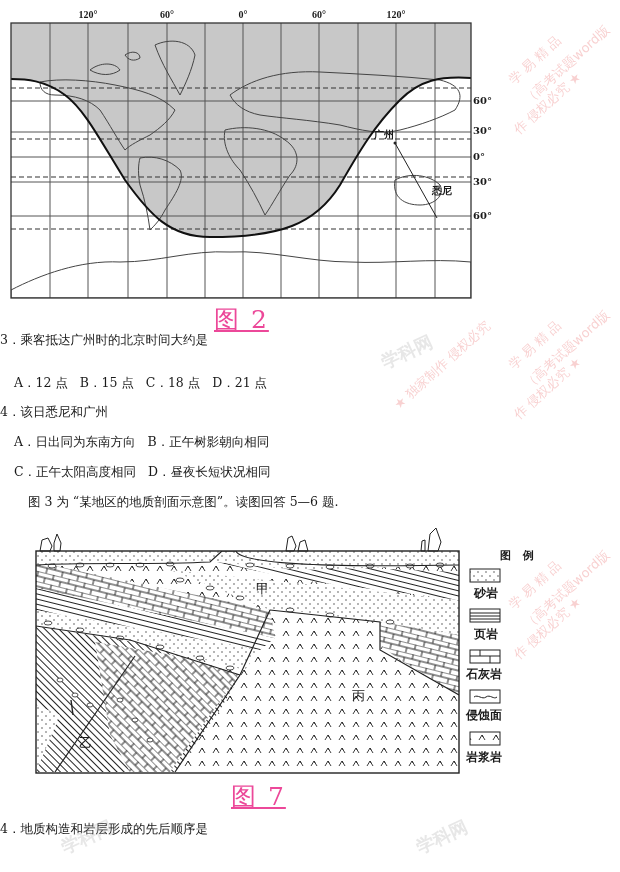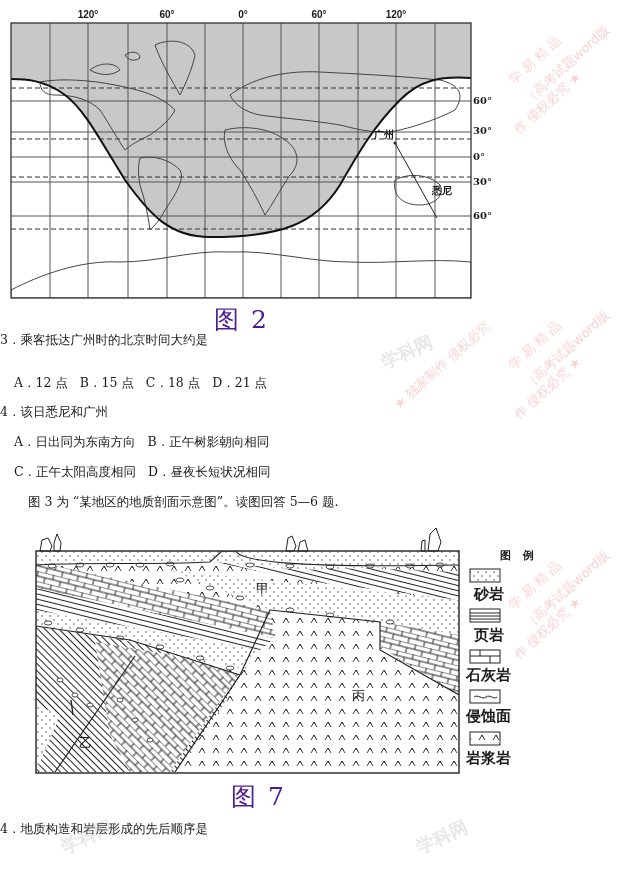--- a/index.html
+++ b/index.html
@@ -2,28 +2,28 @@
 <html><head>
 <meta charset="utf-8">
 <style>
   html, body { margin: 0; padding: 0; }
   body {
     width: 620px; height: 872px; position: relative; overflow: hidden;
     background: #ffffff; color: #1a1a1a;
     font-family: "DejaVu Serif", "Liberation Serif", serif;
   }
   .abs { position: absolute; }
-  .lon-label { position: absolute; top: 9px; font-size: 10px; font-weight: bold; font-family: Liberation Sans, sans-serif; transform: translateX(-50%); }
+  .lon-label { position: absolute; top: 9px; font-size: 10px; font-weight: bold; font-family: Liberation Serif, serif; transform: translateX(-50%); }
   .lat-label { position: absolute; left: 473px; font-size: 10px; font-weight: bold; font-family: "DejaVu Serif", serif; }
-  .fig-caption { position: absolute; font-size: 25px; font-family: "DejaVu Serif", serif; color: #4c1d95; letter-spacing: 2px; }
+  .fig-caption { position: absolute; font-size: 25px; font-family: "DejaVu Serif", serif; color: #ec4899; letter-spacing: 2px; text-decoration: underline; }
   .q-text { position: absolute; font-size: 12.5px; white-space: pre; font-family: "DejaVu Serif", serif; }
   .wm { position: absolute; color: rgba(230, 90, 90, 0.28); font-size: 13px; font-family: "DejaVu Sans", sans-serif; transform: rotate(-42deg); transform-origin: left top; white-space: nowrap; pointer-events: none; }
   .wm-logo { position: absolute; color: rgba(160,160,160,0.25); font-size: 18px; font-weight: bold; font-family: "DejaVu Sans", sans-serif; transform: rotate(-25deg); white-space: nowrap; pointer-events: none; }
   .legend-title { position: absolute; font-size: 11px; font-weight: bold; font-family: "DejaVu Serif", serif; letter-spacing: 4px; padding-left: 31px; }
-  .legend-label { position: absolute; font-size: 15px; font-weight: bold; font-family: "DejaVu Serif", serif; }
+  .legend-label { position: absolute; font-size: 12px; font-weight: bold; font-family: "DejaVu Serif", serif; }
   .map-city { position: absolute; font-size: 10px; font-weight: bold; font-family: "DejaVu Serif", serif; }
   .geo-label { position: absolute; font-size: 13px; font-family: "DejaVu Serif", serif; }
 </style>
 </head>
 <body>
 
 <div>
   <span class="lon-label" style="left:88px">120°</span>
   <span class="lon-label" style="left:167px">60°</span>
   <span class="lon-label" style="left:243px">0°</span>

